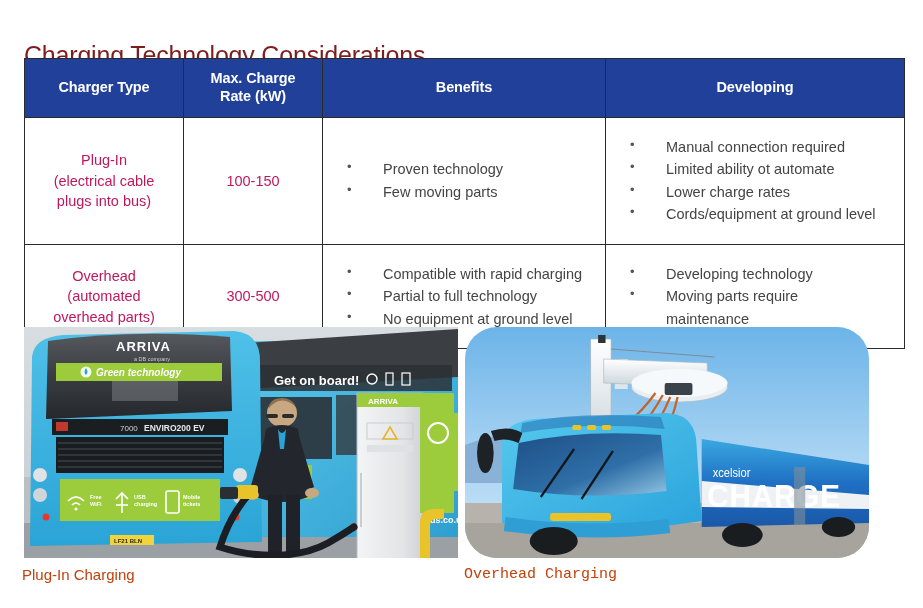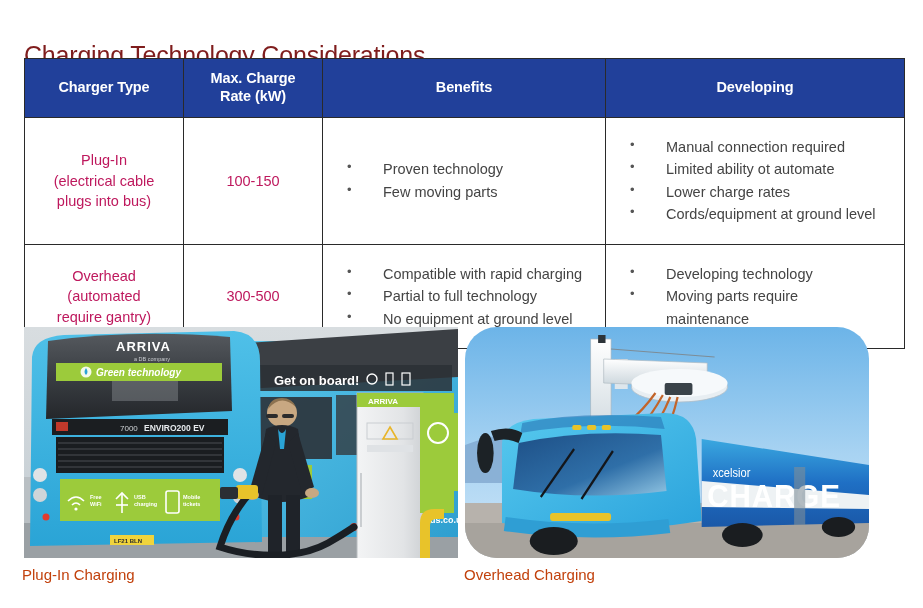--- a/index.html
+++ b/index.html
@@ -99,21 +99,21 @@
   #photo-plugin  { left: 24px;  width: 434px; }
   #photo-overhead{ left: 465px; width: 404px; border-radius: 32px; }
 
   .caption {
     position: absolute;
     top: 566px;
     font-size: 15px;
     color: #c2410c;
   }
   #caption-plugin   { left: 22px; }
-  #caption-overhead { left: 464px; }
+  #caption-overhead { left: 464px; font-family: Liberation Mono, monospace; }
 
   svg.photo-svg { display: block; width: 100%; height: 100%; }
 </style>
 </head>
 <body>
 
 <div id="page-title">Charging Technology Considerations</div>
 
 <table id="considerations-table">
   <thead>
@@ -147,21 +147,21 @@
           <li>Limited ability ot automate</li>
           <li>Lower charge rates</li>
           <li>Cords/equipment at ground level</li>
         </ul>
       </td>
     </tr>
     <tr class="row-2">
       <td class="cell-center">
         <span>Overhead</span><br>
         <span>(automated</span><br>
-        <span>require gantry)</span>
+        <span>overhead parts)</span>
       </td>
       <td class="cell-center">300-500</td>
       <td>
         <ul class="bullets">
           <li>Compatible with rapid charging</li>
           <li>Partial to full technology</li>
           <li>No equipment at ground level</li>
         </ul>
       </td>
       <td>

